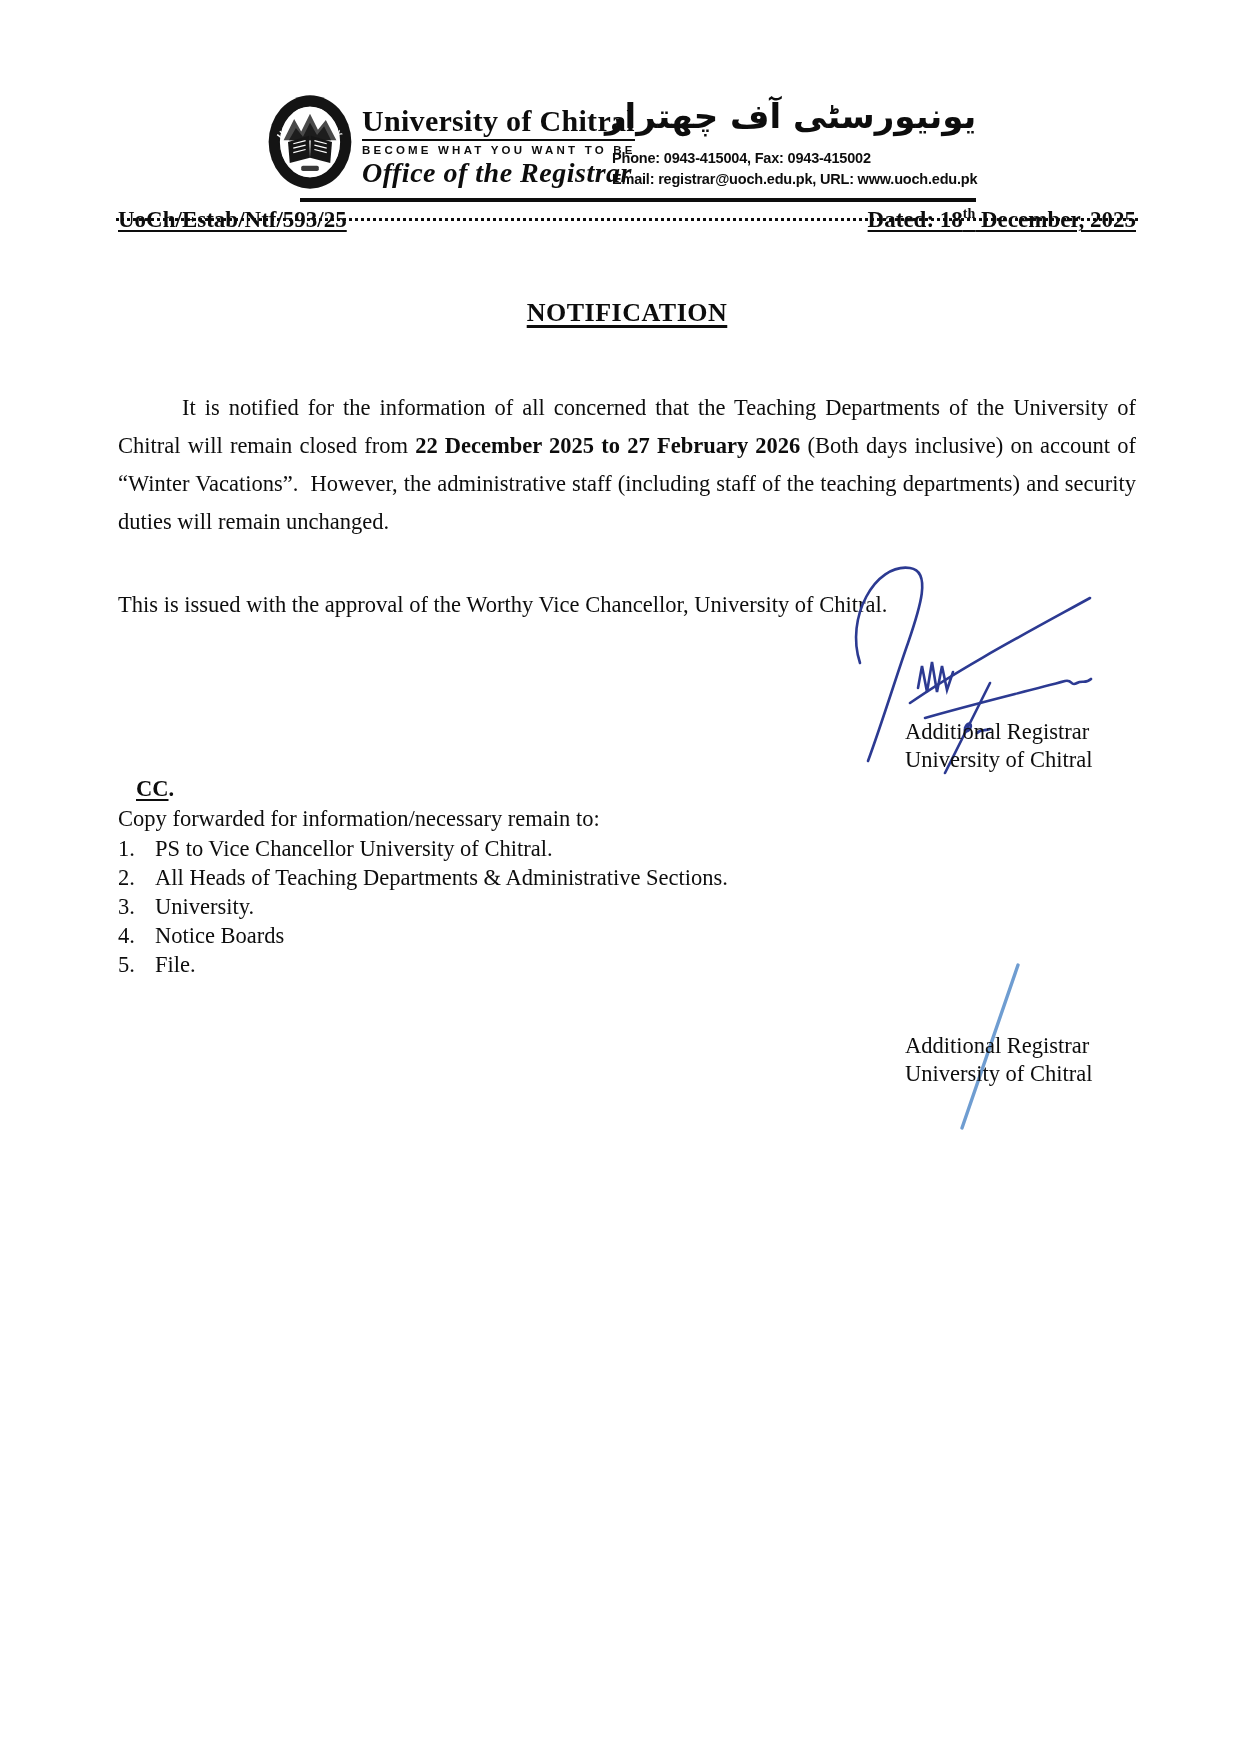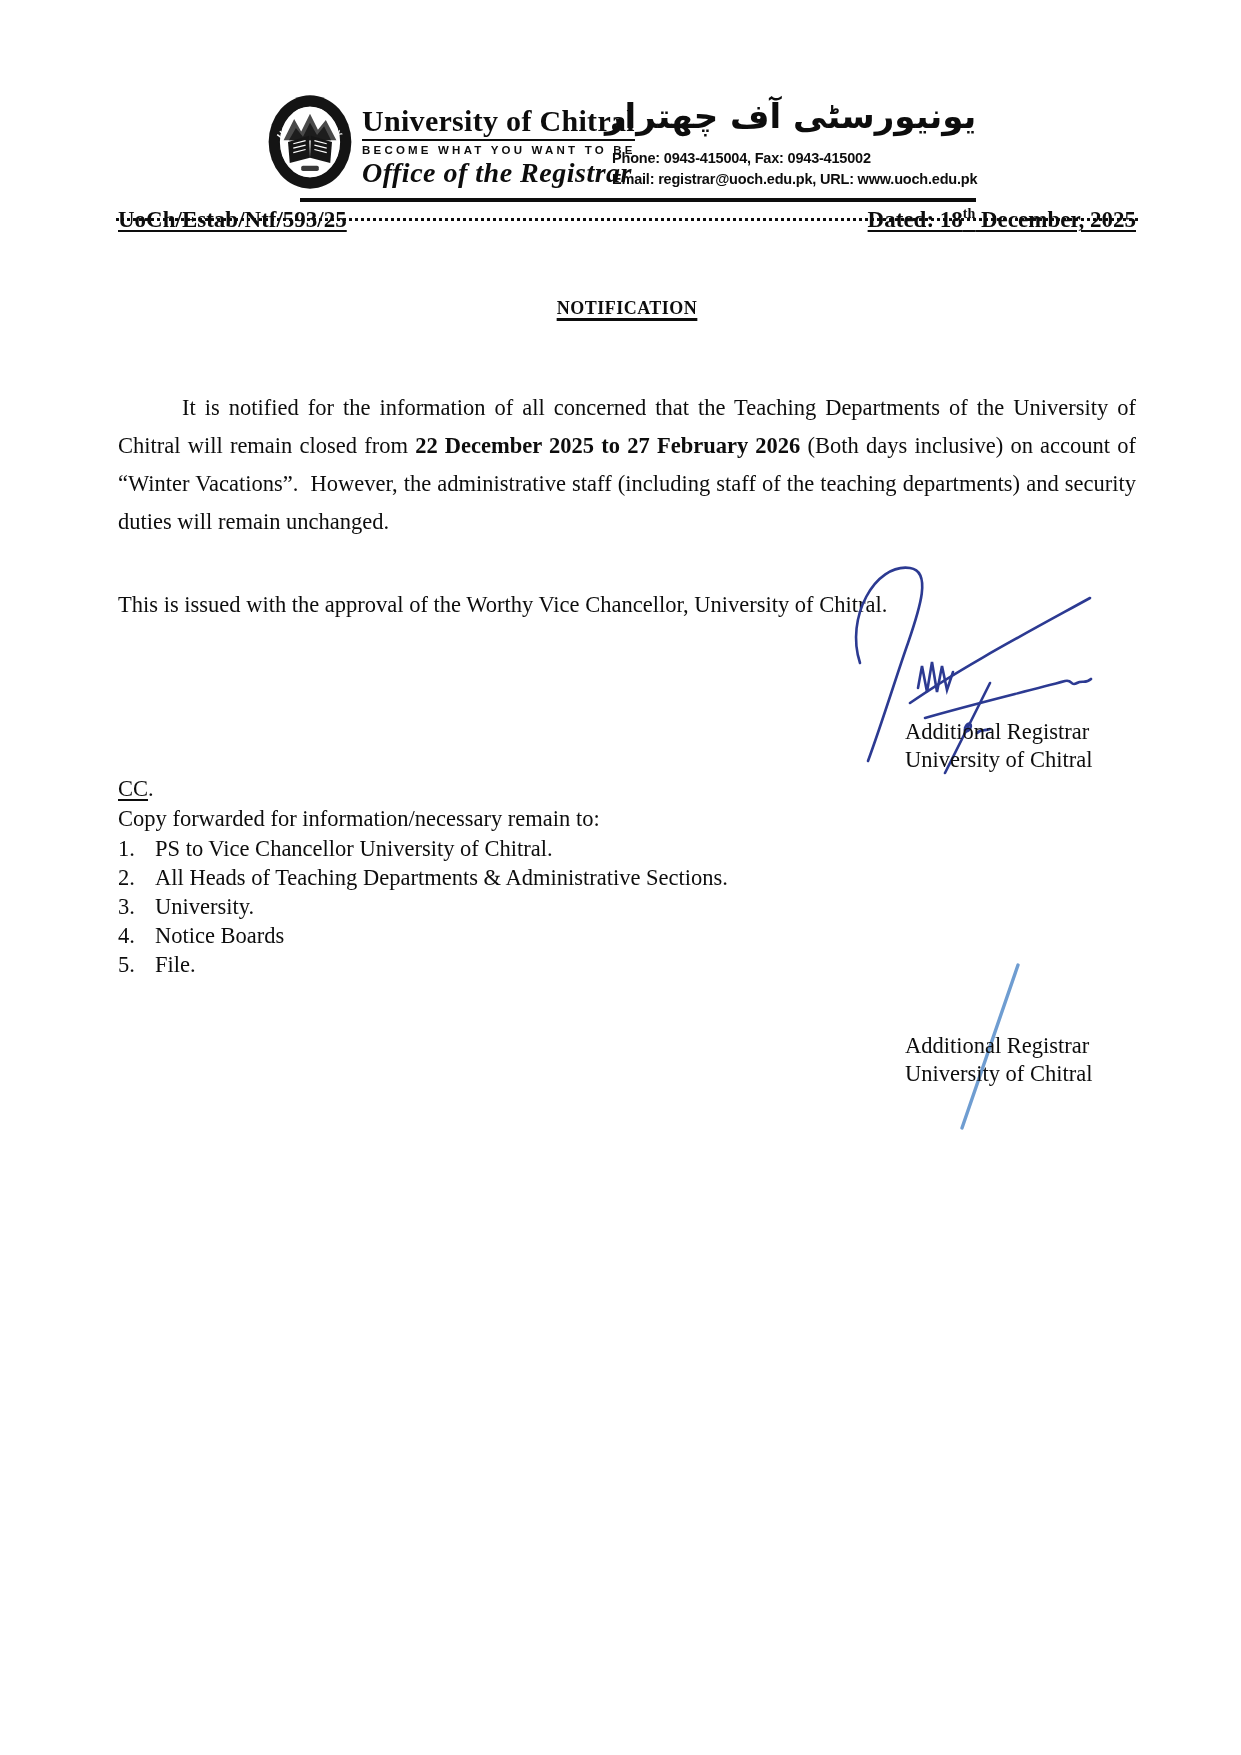--- a/index.html
+++ b/index.html
@@ -56,21 +56,21 @@
     position: absolute; left: 118px; top: 206px; width: 1018px;
     display: flex; justify-content: space-between; align-items: baseline;
     font-size: 23px; font-weight: bold;
   }
   .ref-number, .ref-date { text-decoration: underline; text-decoration-thickness: 2px; text-underline-offset: 3px; white-space: nowrap; }
   .ref-date sup { font-size: 14px; }
   .dotted-line { position: absolute; left: 116px; top: 218px; width: 1022px; border-bottom: 3.5px dotted #0d0d0d; }
   
   .title {
     position: absolute; left: 118px; top: 298px; width: 1018px;
-    text-align: center; font-size: 18px; font-weight: bold;
+    text-align: center; font-size: 26px; font-weight: bold;
     letter-spacing: 0.5px;
   }
   .title span { text-decoration: underline; text-decoration-thickness: 2.5px; text-underline-offset: 4px; }
   
   .para1 {
     position: absolute; left: 118px; top: 366px; width: 1018px;
     font-size: 22.5px; line-height: 38px;
     text-align: justify; text-indent: 64px;
   }
   .para2 {
@@ -78,21 +78,21 @@
     font-size: 22.5px; line-height: 32px;
   }
   
   .signature-svg { position: absolute; left: 840px; top: 553px; width: 265px; height: 228px; }
   .sig-block { position: absolute; left: 905px; font-size: 22.5px; line-height: 28px; white-space: nowrap; }
   .sig-top { top: 718px; }
   .sig-bottom { top: 1032px; }
   .slash-svg { position: absolute; left: 945px; top: 950px; width: 90px; height: 190px; }
   
   .cc-block { position: absolute; left: 118px; top: 774px; width: 760px; font-size: 22.5px; }
-  .cc-heading { font-weight: normal; line-height: 30px; }
+  .cc-heading { font-weight: bold; line-height: 30px; margin-left: 18px; }
   .cc-heading .cc-word { text-decoration: underline; text-decoration-thickness: 2px; text-underline-offset: 3px; }
   .cc-intro { line-height: 29px; }
   .cc-list { margin-top: 1px; }
   .cc-item { display: flex; line-height: 29px; }
   .cc-marker { width: 37px; flex: 0 0 37px; }
 </style>
 </head>
 <body>
 
 <div class="page">

